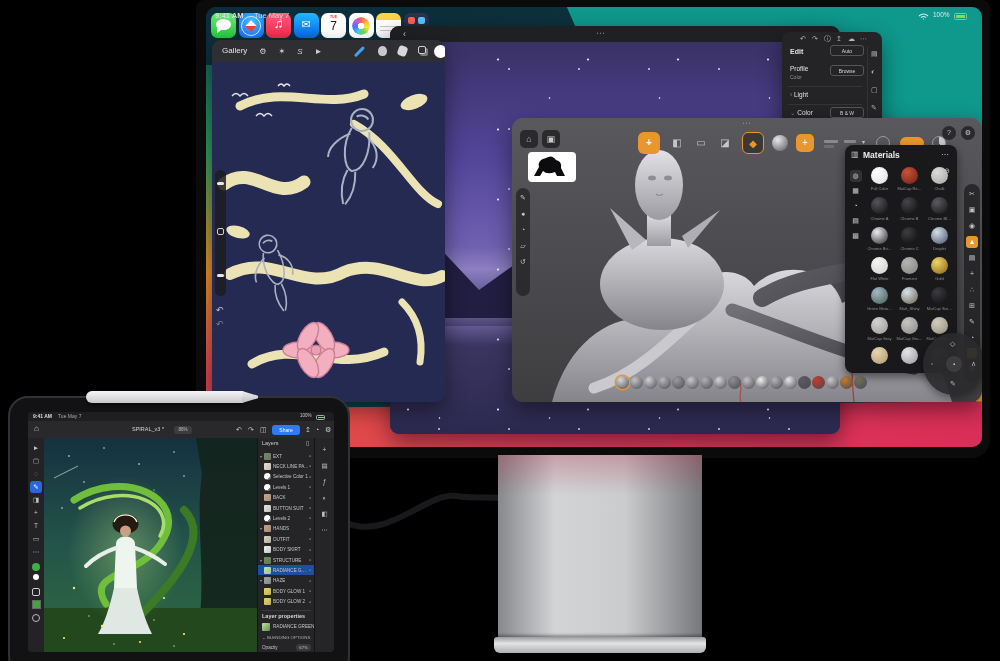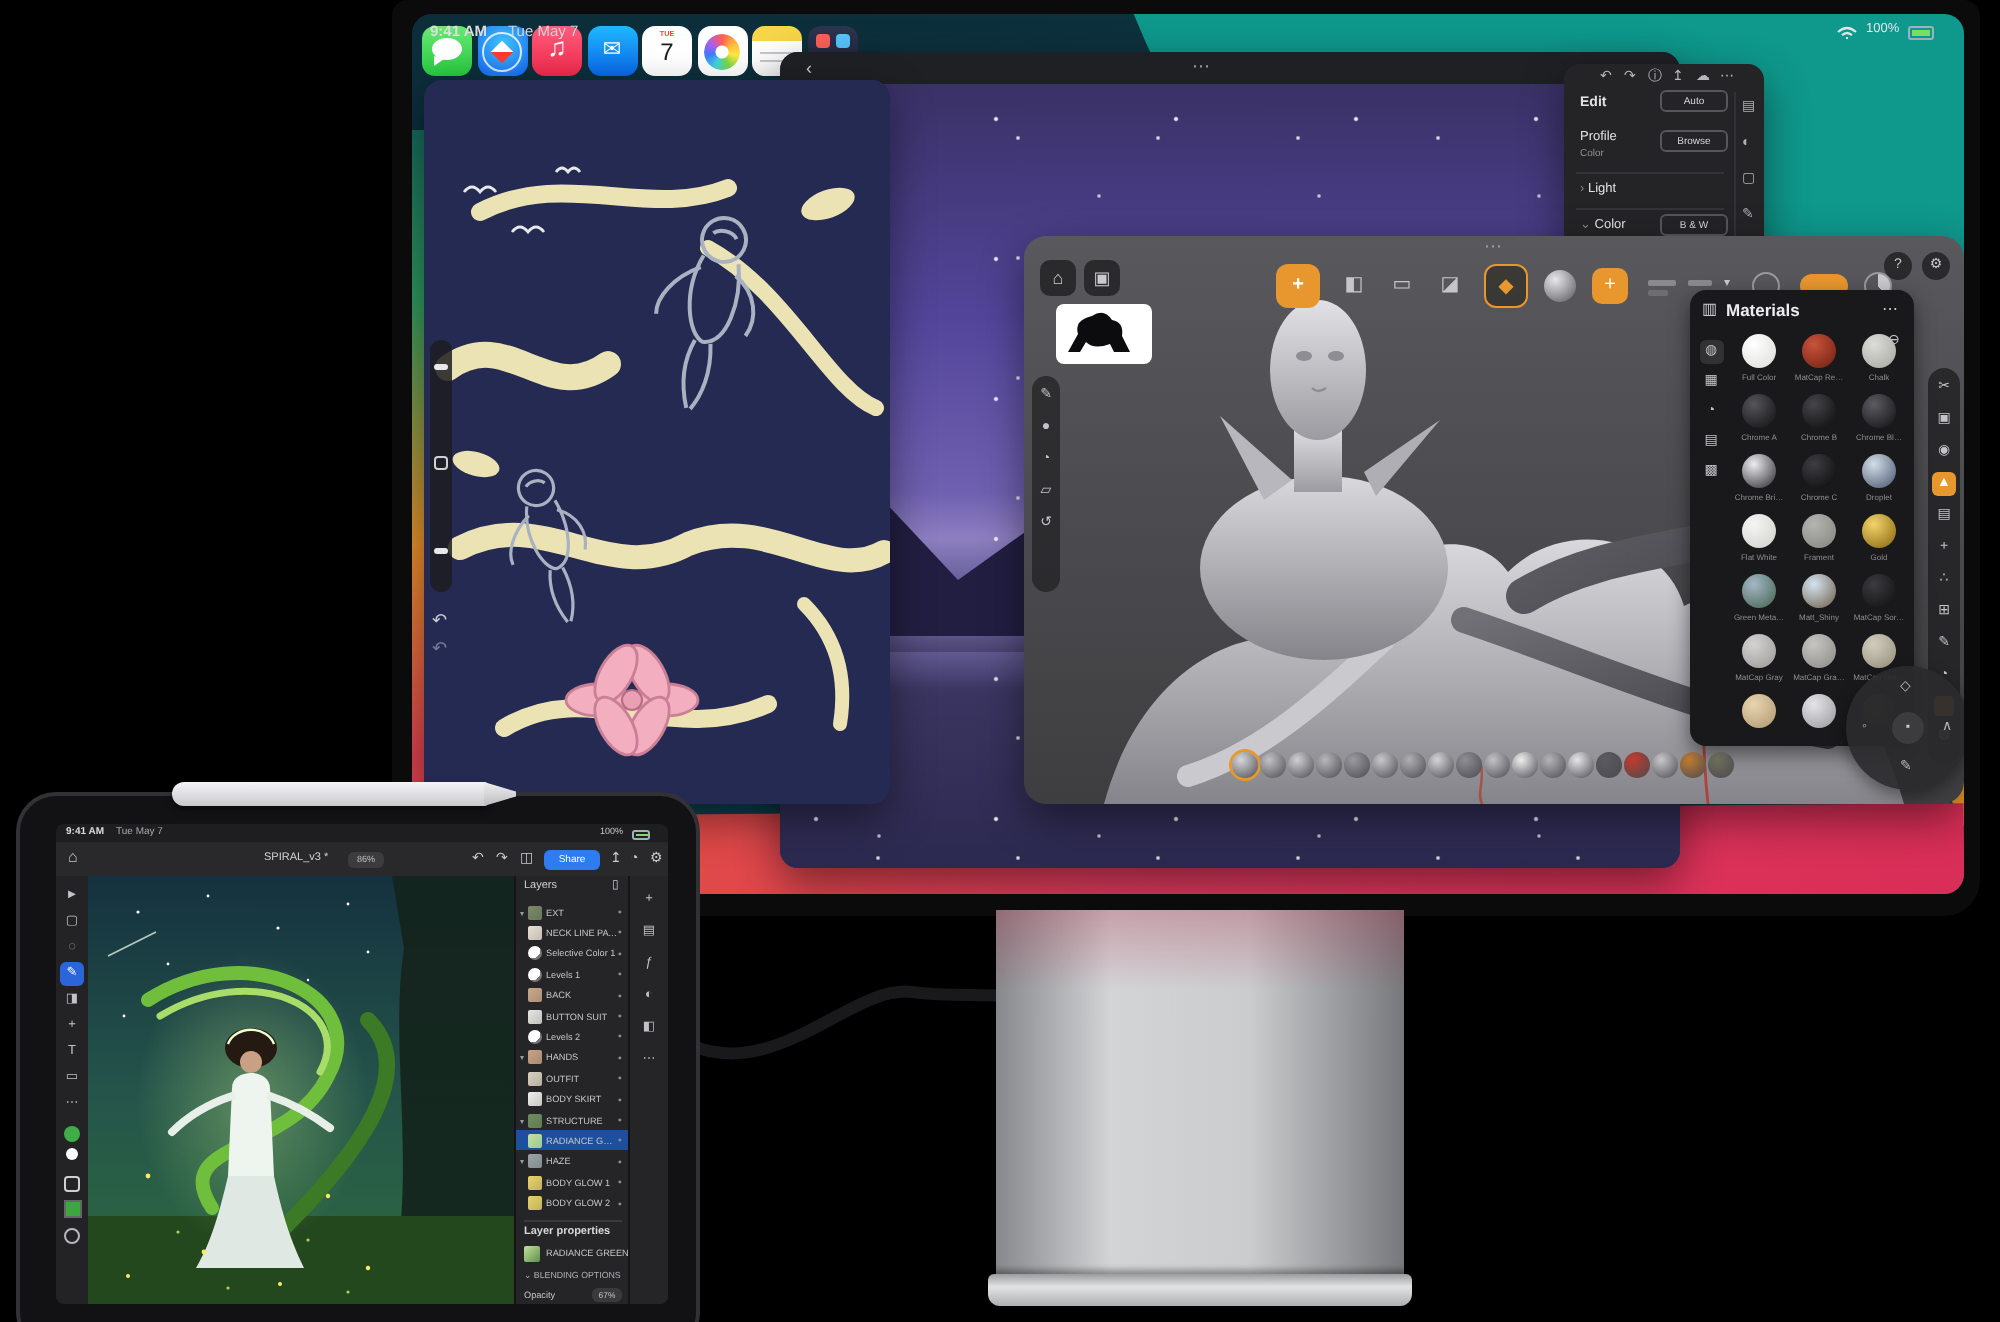--- a/index.html
+++ b/index.html
@@ -143,20 +143,32 @@
             <div style="position: absolute; left: 0px; top: 0px; font-size: 7px; color: rgb(184, 184, 188); line-height: 1;">↶</div>
             <div style="position: absolute; left: 12px; top: 0px; font-size: 7px; color: rgb(184, 184, 188); line-height: 1;">↷</div>
             <div style="position: absolute; left: 24px; top: 0px; font-size: 7px; color: rgb(184, 184, 188); line-height: 1;">ⓘ</div>
             <div style="position: absolute; left: 36px; top: 0px; font-size: 7px; color: rgb(184, 184, 188); line-height: 1;">↥</div>
             <div style="position: absolute; left: 48px; top: 0px; font-size: 7px; color: rgb(184, 184, 188); line-height: 1;">☁</div>
             <div style="position: absolute; left: 60px; top: 0px; font-size: 7px; color: rgb(184, 184, 188); line-height: 1;">⋯</div>
           </div>
       </div>
 
       <div id="procreate" class="win">
+        <div id="pc-toolbar">
+          <span class="txt" style="font-size:8px;margin-left:10px;color:#e4e4e8;">Gallery</span>
+          <span class="pc-ic">⚙</span>
+          <span class="pc-ic">✶</span>
+          <span class="pc-ic" style="font-style:italic;">S</span>
+          <span class="pc-ic">►</span>
+          <span class="abs" style="left:146px;top:5px;width:2.5px;height:13px;background:#3da4f4;transform:rotate(45deg);border-radius:2px;"></span>
+          <span class="abs" style="left:166px;top:6px;width:9px;height:10px;background:#c8c8cc;border-radius:50% 50% 45% 45%;"></span>
+          <span class="abs" style="left:186px;top:6px;width:9px;height:10px;background:#d8d8dc;border-radius:3px;transform:rotate(20deg);"></span>
+          <span class="abs" style="left:206px;top:6px;width:8px;height:8px;border:1px solid #d0d0d4;border-radius:2px;box-shadow:2px 2px 0 #7a7a80;"></span>
+          <span class="abs" style="left:222px;top:4.5px;width:13px;height:13px;background:#fff;border-radius:50%;"></span>
+        </div>
 
         <svg class="abs" style="left:0;top:22px;" width="233" height="340" viewBox="0 0 233 340">
           <rect width="233" height="340" fill="#242a52"></rect>
           <g stroke="#ece3b4" fill="none" stroke-linecap="round">
             <path d="M28,44 C70,22 112,48 152,32" stroke-width="9"></path>
             <path d="M12,122 C42,100 62,142 92,120" stroke-width="13"></path>
             <path d="M142,62 C182,84 202,132 226,142" stroke-width="8"></path>
             <path d="M18,212 C60,190 92,232 132,210 C172,194 202,230 230,214" stroke-width="12"></path>
             <path d="M40,302 C82,276 122,312 172,290" stroke-width="9"></path>
             <path d="M190,240 C205,255 212,275 208,300" stroke-width="7"></path>

